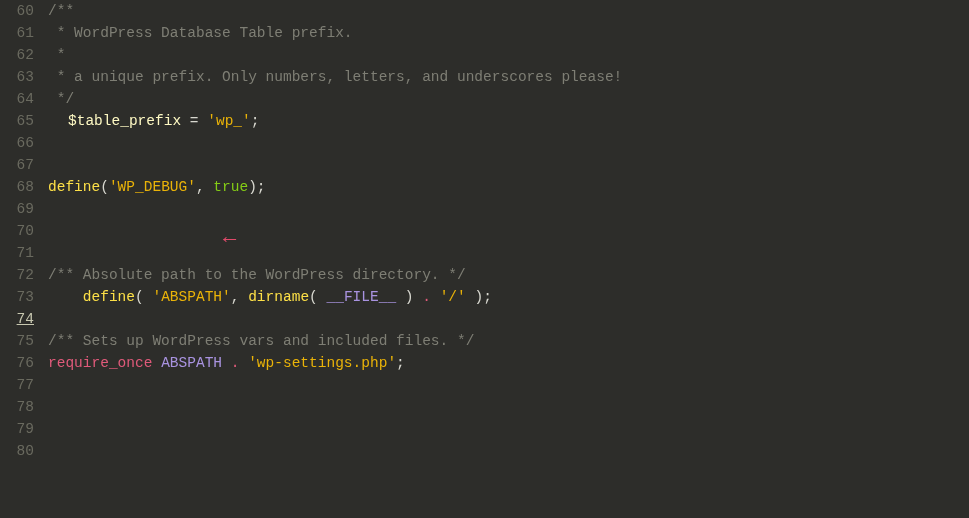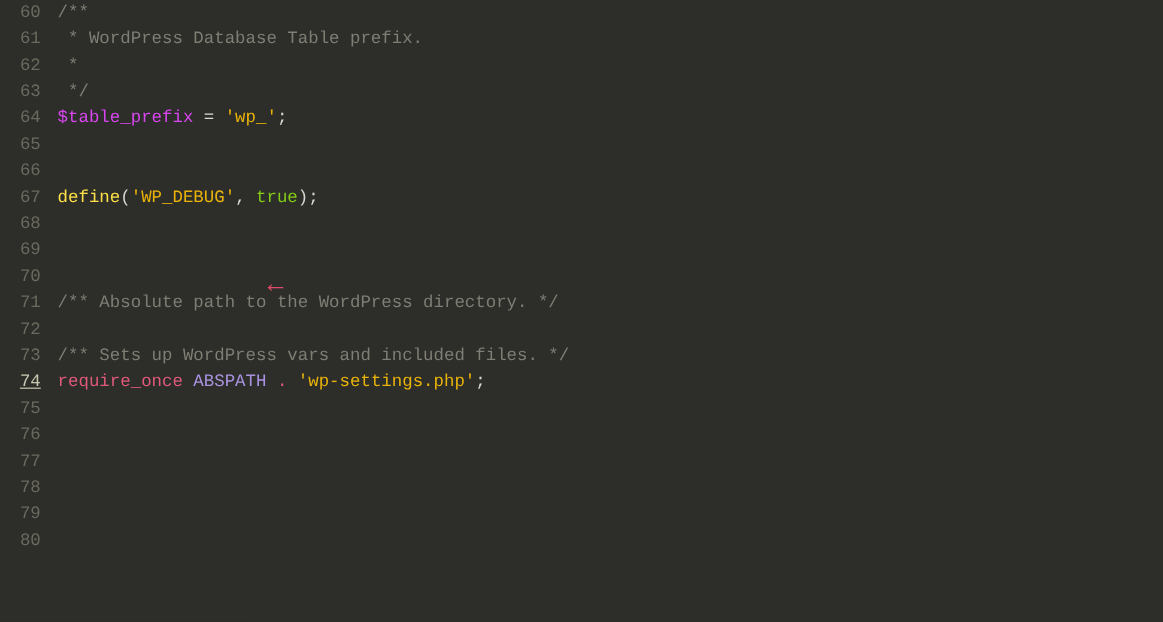--- a/index.html
+++ b/index.html
@@ -32,21 +32,21 @@
   .code {
     flex: 1;
     color: #c8c8c0;
     position: relative;
   }
   .line {
     height: 22px;
     white-space: pre;
   }
   .comment { color: #7e7e74; }
-  .var { color: #d946ef; }
+  .var { color: #fef9c3; margin-left: 20px; }
   .string { color: #eab308; }
   .keyword { color: #e05a7a; }
   .func { color: #fde047; }
   .const { color: #a993e0; }
   .bool { color: #84cc16; }
   .punct { color: #d8d8d0; }
   .op { color: #e05a7a; }
   .arrow {
     position: absolute;
     left: 175px;
@@ -81,28 +81,30 @@
     <div class="ln">76</div>
     <div class="ln">77</div>
     <div class="ln">78</div>
     <div class="ln">79</div>
     <div class="ln">80</div>
   </div>
   <div class="code">
     <div class="line"><span class="comment">/**</span></div>
     <div class="line"><span class="comment"> * WordPress Database Table prefix.</span></div>
     <div class="line"><span class="comment"> *</span></div>
+    <div class="line"><span class="comment"> * a unique prefix. Only numbers, letters, and underscores please!</span></div>
     <div class="line"><span class="comment"> */</span></div>
     <div class="line"><span class="var">$table_prefix</span><span class="punct"> = </span><span class="string">'wp_'</span><span class="punct">;</span></div>
     <div class="line"></div>
     <div class="line"></div>
     <div class="line"><span class="func">define</span><span class="punct">(</span><span class="string">'WP_DEBUG'</span><span class="punct">, </span><span class="bool">true</span><span class="punct">)</span><span class="punct">;</span></div>
     <div class="line"></div>
     <div class="line"></div>
     <div class="line"></div>
     <div class="line"><span class="comment">/** Absolute path to the WordPress directory. */</span></div>
+    <div class="line"><span>    </span><span class="func">define</span><span class="punct">( </span><span class="string">'ABSPATH'</span><span class="punct">, </span><span class="func">dirname</span><span class="punct">( </span><span class="const">__FILE__</span><span class="punct"> ) </span><span class="op">.</span><span> </span><span class="string">'/'</span><span class="punct"> );</span></div>
     <div class="line"></div>
     <div class="line"><span class="comment">/** Sets up WordPress vars and included files. */</span></div>
     <div class="line"><span class="keyword">require_once</span><span> </span><span class="const">ABSPATH</span><span> </span><span class="op">.</span><span> </span><span class="string">'wp-settings.php'</span><span class="punct">;</span></div>
     <div class="line"></div>
     <div class="arrow">←</div>
   </div>
 </div>
 
 </body></html>

